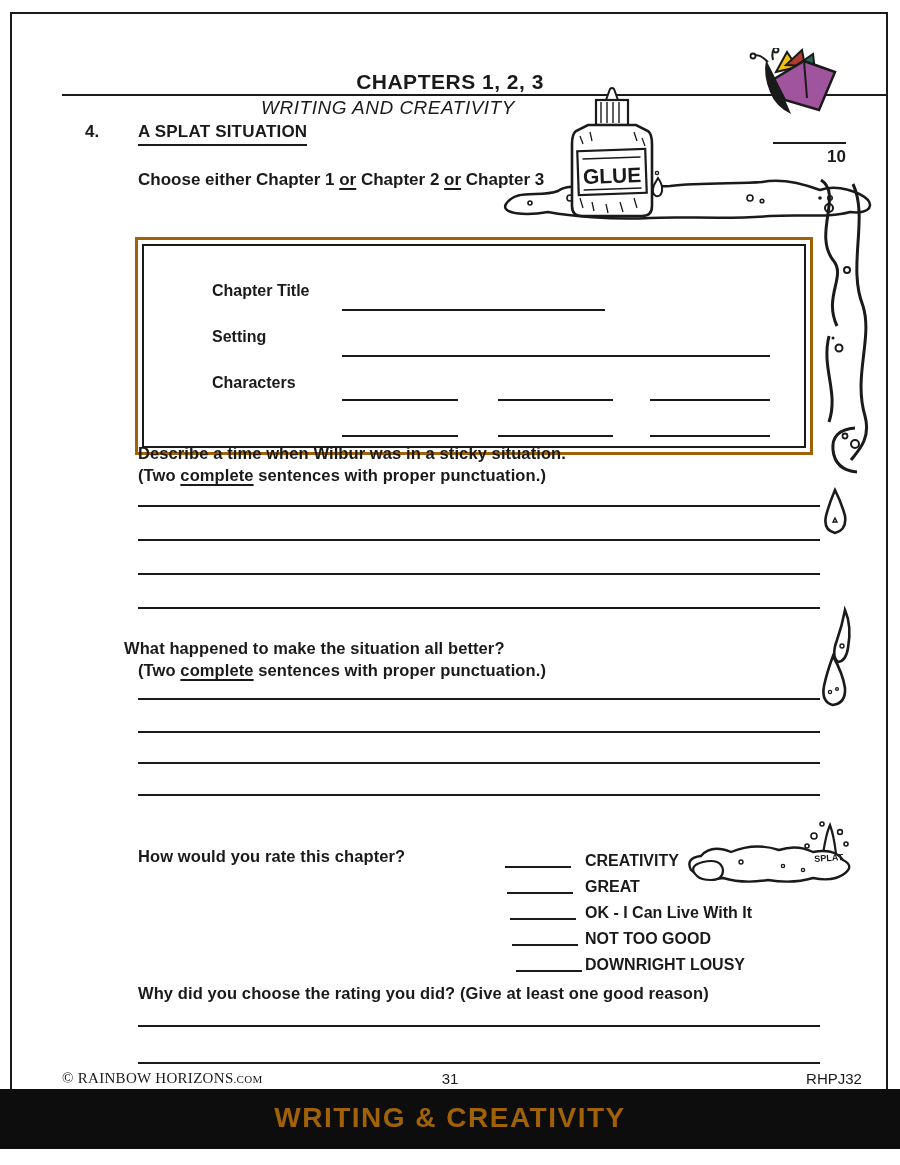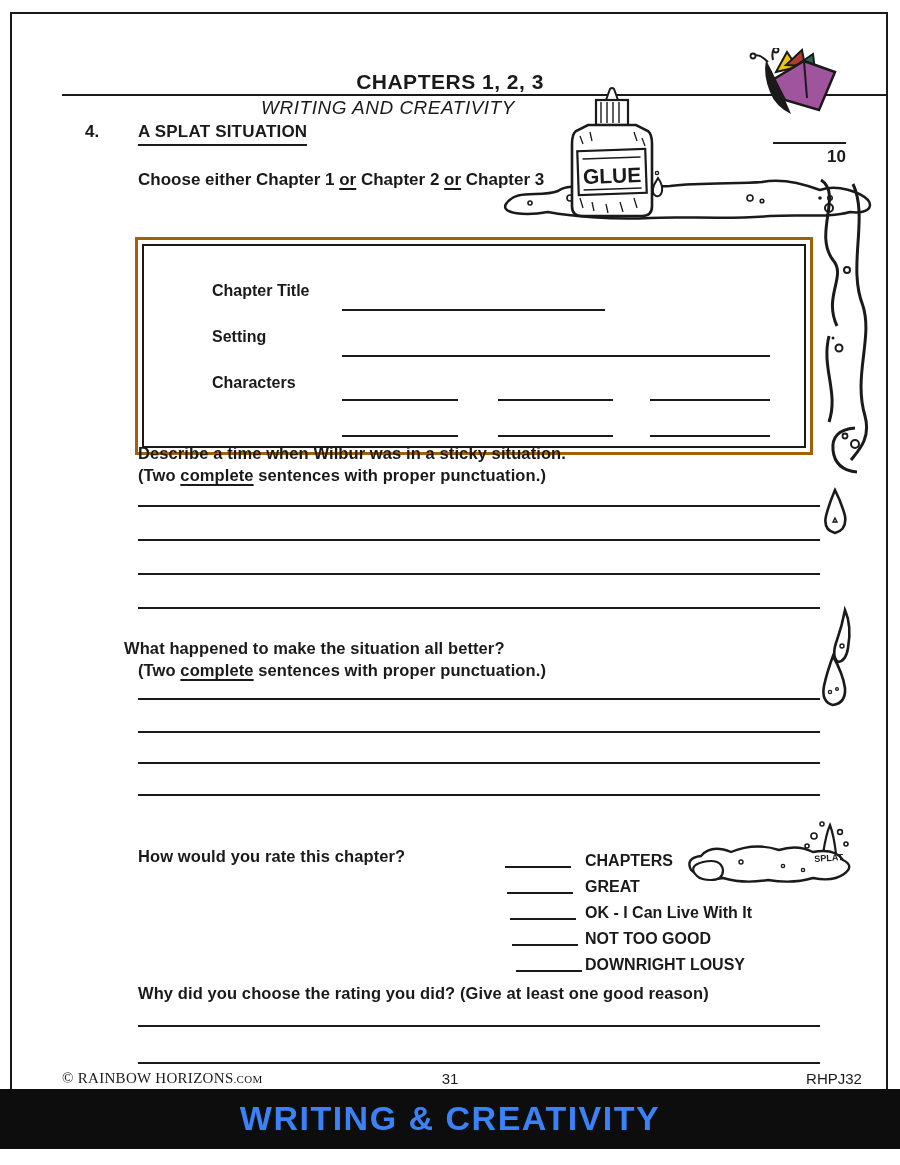--- a/index.html
+++ b/index.html
@@ -20,21 +20,21 @@
   #item-number{left:85px;top:122px;font-size:17px;font-weight:bold;}
   #activity-title{left:138px;top:122px;font-size:17px;font-weight:bold;border-bottom:2px solid #1a1a1a;padding-bottom:2px;letter-spacing:0.2px;}
   #choose-line{left:138px;top:170px;font-size:17px;font-weight:bold;}
   #form-box{left:135px;top:212px;width:672px;height:212px;border:3px solid #a16207;margin-top:25px;}
   #form-box-inner{position:absolute;left:4px;top:4px;right:4px;bottom:4px;border:2px solid #1a1a1a;}
   .box-label{position:absolute;font-size:16px;font-weight:bold;}
   .box-line{position:absolute;height:0;border-top:2px solid #1a1a1a;}
   .rating-line{position:absolute;height:0;border-top:2px solid #1a1a1a;width:66px;left:505px;}
   .rating-label{position:absolute;left:585px;font-size:16px;font-weight:bold;white-space:nowrap;}
   #banner{left:0;top:1089px;width:900px;height:60px;background:#0d0d0d;}
-  #banner-text{width:100%;line-height:58px;text-align:center;color:#3b82f6;font-size:34px;font-weight:bold;letter-spacing:1.5px;}
+  #banner-text{width:100%;line-height:58px;text-align:center;color:#a16207;font-size:28px;font-weight:bold;letter-spacing:1.5px;}
   #footer-copyright{left:62px;top:1070px;font-family:"Liberation Serif",serif;font-size:15px;letter-spacing:0.3px;}
   #footer-copyright .suffix{font-size:11px;}
   #footer-page{left:0;top:1070px;width:900px;text-align:center;font-size:15px;}
   #footer-code{left:784px;top:1070px;width:100px;text-align:center;font-size:15px;}
   svg{display:block;}
 </style>
 </head>
 <body>
 
 <div id="page-border" class="abs"></div>
@@ -141,21 +141,21 @@
 
 <div class="abs prompt" style="left:124px;top:639px;">What happened to make the situation all better?</div>
 <div class="abs prompt" style="left:138px;top:661px;"><span>(Two </span><span class="u">complete</span><span> sentences with proper punctuation.)</span></div>
 <div class="abs hline" style="left:138px;top:698px;width:682px;"></div>
 <div class="abs hline" style="left:138px;top:731px;width:682px;"></div>
 <div class="abs hline" style="left:138px;top:762px;width:682px;"></div>
 <div class="abs hline" style="left:138px;top:794px;width:682px;"></div>
 
 <div class="abs prompt" style="left:138px;top:847px;">How would you rate this chapter?</div>
 <div class="rating-line abs" style="top:866px;"></div>
-<div class="rating-label abs" style="top:852px;">CHAPTERS</div>
+<div class="rating-label abs" style="top:852px;">CREATIVITY</div>
 <div class="rating-line abs" style="top:892px;left:507px;"></div>
 <div class="rating-label abs" style="top:878px;">GREAT</div>
 <div class="rating-line abs" style="top:918px;left:510px;"></div>
 <div class="rating-label abs" style="top:904px;">OK - I Can Live With It</div>
 <div class="rating-line abs" style="top:944px;left:512px;"></div>
 <div class="rating-label abs" style="top:930px;">NOT TOO GOOD</div>
 <div class="rating-line abs" style="top:970px;left:516px;"></div>
 <div class="rating-label abs" style="top:956px;">DOWNRIGHT LOUSY</div>
 
 <svg class="abs" style="left:683px;top:818px;" width="175" height="72" viewBox="0 0 175 72">

